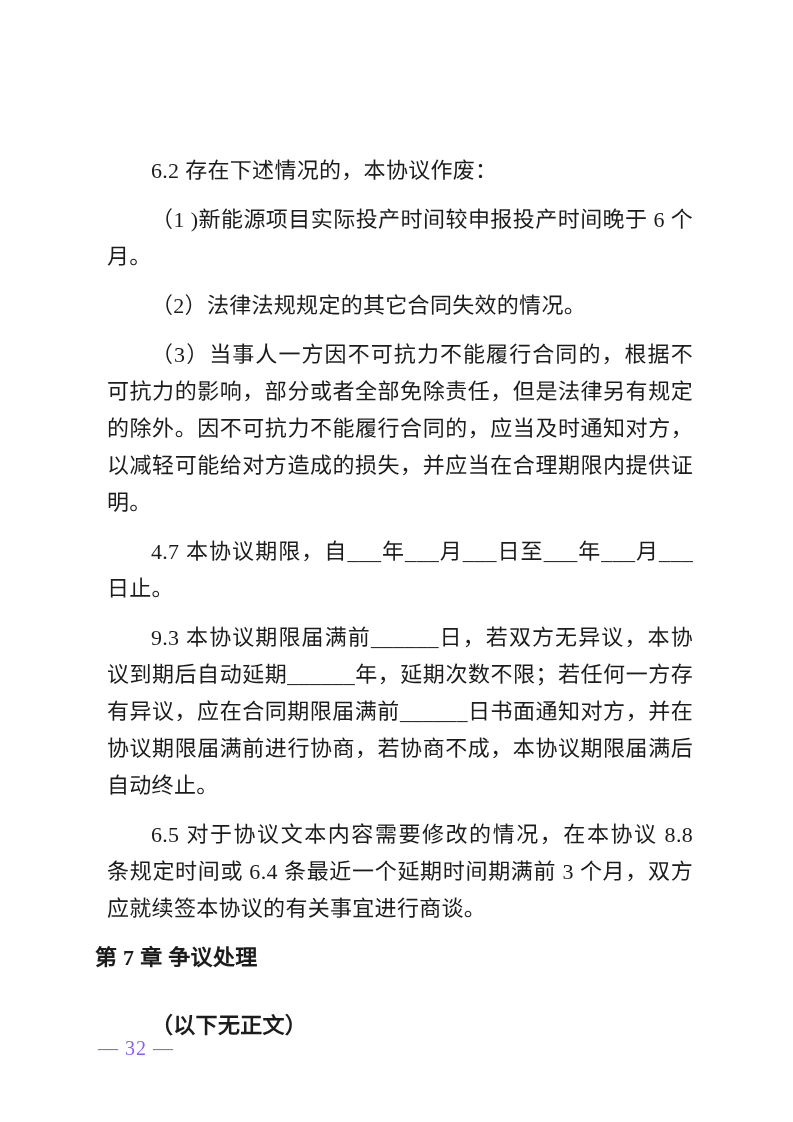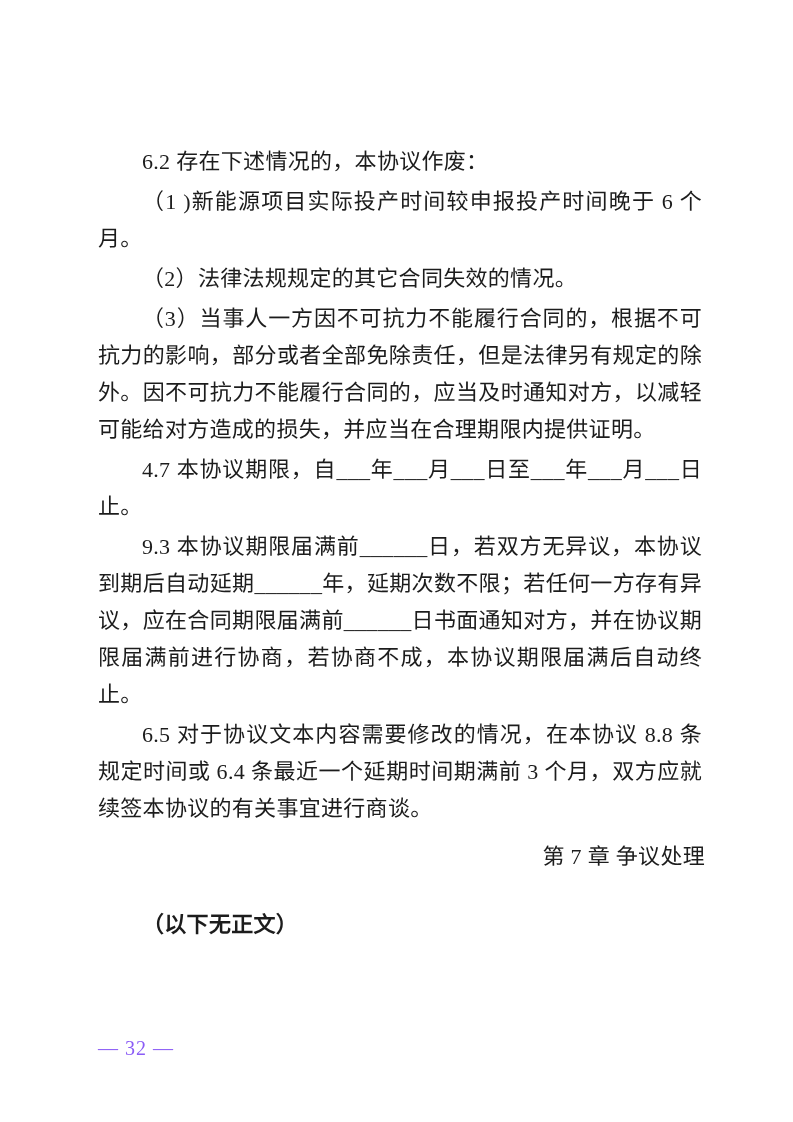--- a/index.html
+++ b/index.html
@@ -20,35 +20,35 @@
     background: #ffffff;
     color: #1c1c1c;
   }
   .content {
     position: absolute;
     left: 95px;
     top: 140px;
     width: 610px;
   }
   .para {
-    margin: 3px;
+    margin: 12px;
     font-size: 22px;
     line-height: 37px;
     text-indent: 2em;
     text-align: justify;
     text-justify: inter-ideograph;
     letter-spacing: 0.3px;
     word-break: break-all;
   }
   .chapter-heading {
     margin: 11px 0 18px 0;
     font-size: 22px;
     line-height: 37px;
-    font-weight: normal;
-    text-align: right;
+    font-weight: bold;
+    text-align: left;
     letter-spacing: 0.3px;
   }
   .end-note {
     margin-top: 31px;
     font-weight: bold;
   }
   .footer {
     position: absolute;
     left: 98px;
     top: 1036px;

